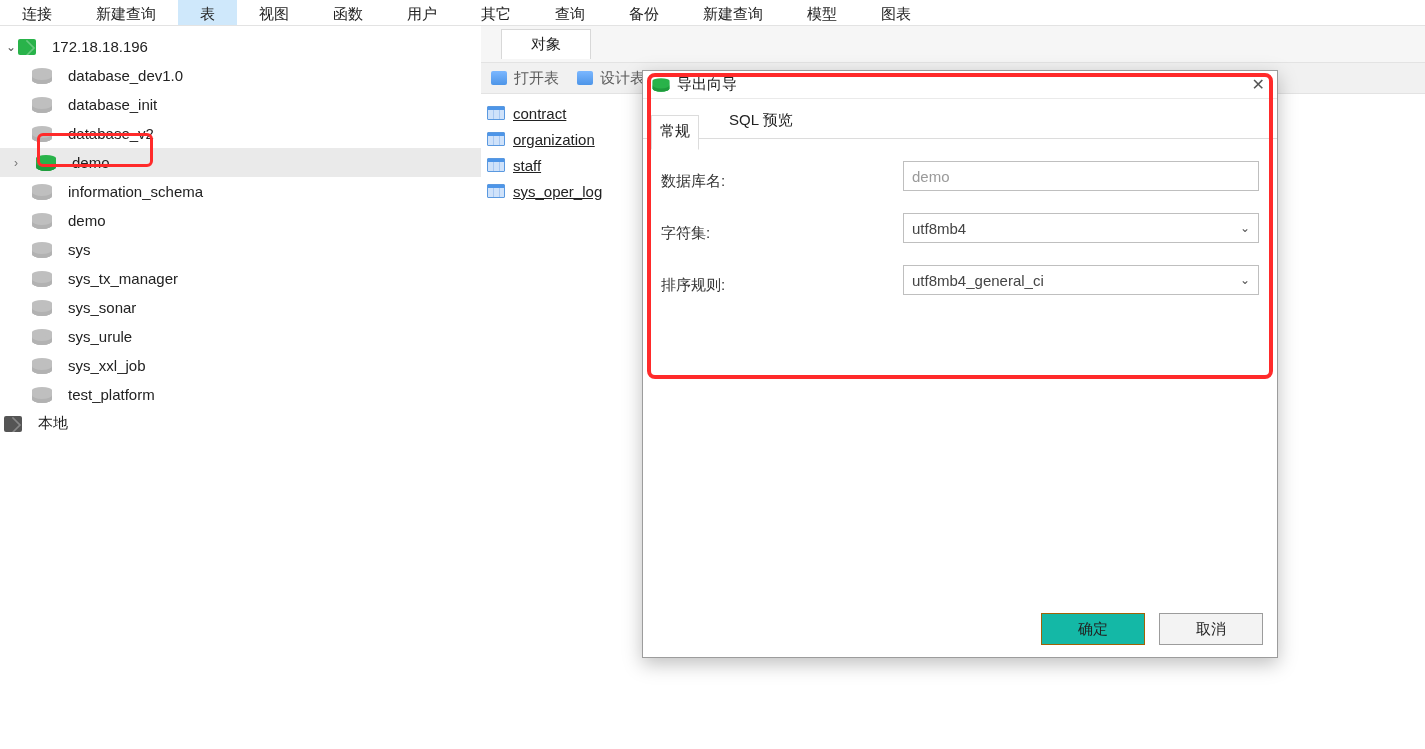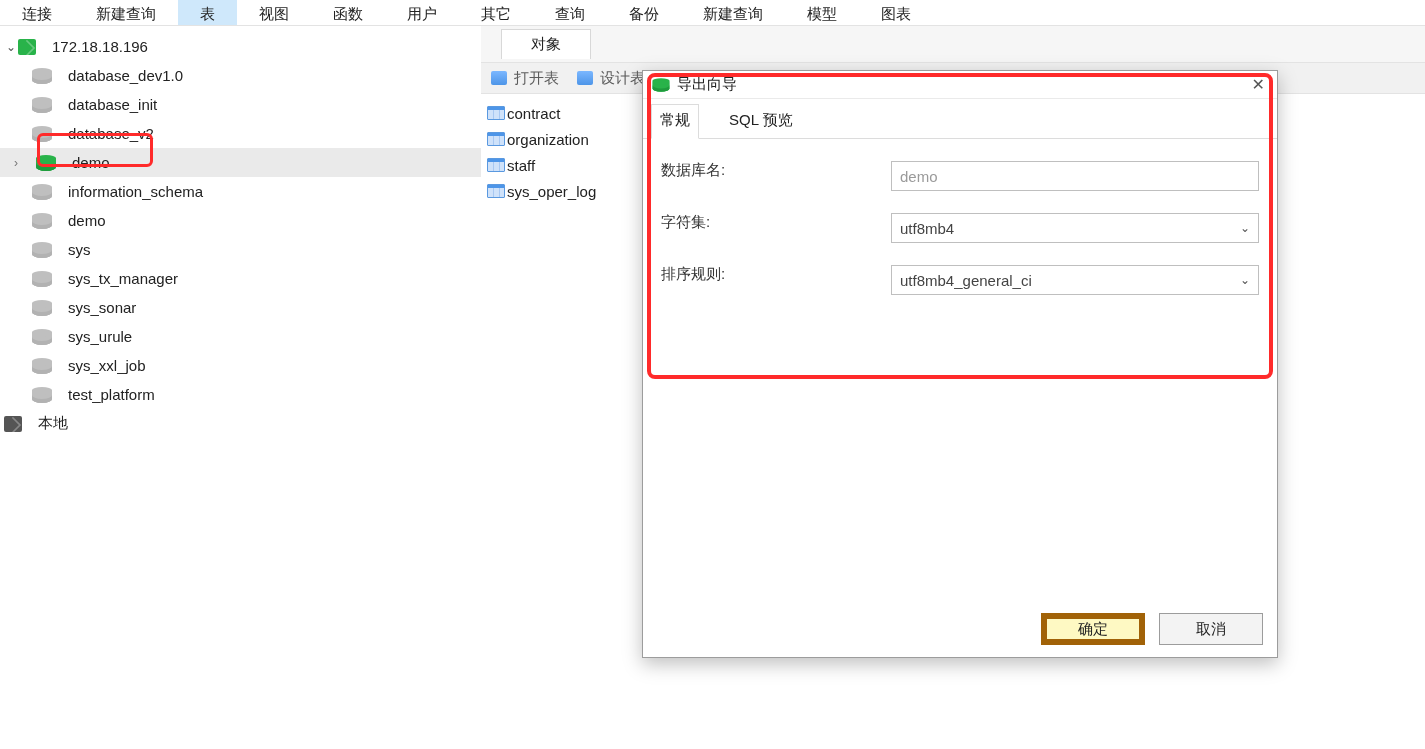--- a/index.html
+++ b/index.html
@@ -48,44 +48,44 @@
   .toolbar2 .tb-icon { width: 16px; height: 14px; background: linear-gradient(#7bb7ff,#4d95e8); border-radius: 2px; display: inline-block; }
   .toolbar2 .tb-icon.orange { background: linear-gradient(#ffb066,#ff8a2b); }
   .toolbar2 .tb-icon.green { background: linear-gradient(#5fd27b,#2fb74f); }
 
   .table-list { background: #fff; height: calc(100% - 68px); padding: 6px 0; }
   .table-list .trow { display: flex; align-items: center; height: 26px; padding-left: 6px; }
   .grid-icon { width: 18px; height: 14px; display: inline-block; background:
     linear-gradient(#4d95e8,#4d95e8) 0 0/100% 3px no-repeat,
     repeating-linear-gradient(90deg,#cfe2fa 0 5px,#a8c8f2 5px 6px) 0 3px/100% 11px no-repeat;
     border: 1px solid #5a99e0; border-radius: 1px; }
-  .table-list .trow .t-label { margin-left: 2px; }
+  .table-list .trow .t-label { margin-left: 8px; text-decoration: underline; }
 
   
   .dialog { position: absolute; left: 642px; top: 70px; width: 636px; height: 588px; background: #fff; border: 1px solid #9c9c9c; box-shadow: 0 6px 18px rgba(0,0,0,.25); }
   .dialog .titlebar { display: flex; align-items: center; height: 28px; padding: 0 8px; background: #fff; border-bottom: 1px solid #eaeaea; }
   .dialog .titlebar .t-icon { margin-right: 6px; }
   .dialog .titlebar .t-title { flex: 1 1 auto; }
   .dialog .titlebar .t-close { font-size: 16px; color: #555; padding: 0 4px; cursor: default; }
 
   .dialog .dtabs { display: flex; align-items: flex-end; height: 40px; padding-left: 8px; gap: 22px; border-bottom: 1px solid #dcdcdc; }
   .dialog .dtabs .dtab { padding: 6px 8px 8px 8px; }
-  .dialog .dtabs .dtab.active { background: #fff; border: 1px solid #dcdcdc; border-bottom: 1px solid #fff; position: relative; top: 1px; }
+  .dialog .dtabs .dtab.active { background: #fff; border: 1px solid #dcdcdc; border-bottom: 1px solid #fff; position: relative; top: 12px; }
 
   .dialog .body { padding: 22px 18px 0 18px; }
-  .dialog .row { display: flex; align-items: flex-start; margin-bottom: 22px; }
+  .dialog .row { display: flex; align-items: flex-end; margin-bottom: 22px; gap: 12px; }
   .dialog .row .lbl { width: 230px; color: #333; }
   .dialog .row input.text, .dialog .row .select { flex: 1 1 auto; height: 30px; border: 1px solid #bfbfbf; padding: 2px 8px; font-size: 15px; background: #fff; color: #444; }
   .dialog .row input.text[readonly] { color: #9a9a9a; }
   .dialog .row .select { display: flex; align-items: center; justify-content: space-between; }
   .dialog .row .select .chev { font-size: 12px; color: #555; }
 
   .dialog .footer { position: absolute; bottom: 12px; right: 14px; display: flex; gap: 14px; }
   .dialog .footer .btn { width: 104px; height: 32px; border: 1px solid #9c9c9c; background: #f3f3f3; display: inline-flex; align-items: center; justify-content: center; }
-  .dialog .footer .btn.primary { border: 6px solid #a16207; background: #fef9c3; }
+  .dialog .footer .btn.primary { border: 1px solid #a16207; background: #14b8a6; }
 
   .dialog .red-outline { position: absolute; left: 4px; top: 2px; right: 4px; height: 306px; border: 4px solid #ff2a2a; border-radius: 8px; pointer-events: none; }
 
 </style>
 </head>
 <body>
 
 <div class="menubar">
   <div class="item">连接</div>
   <div class="item">新建查询</div>

